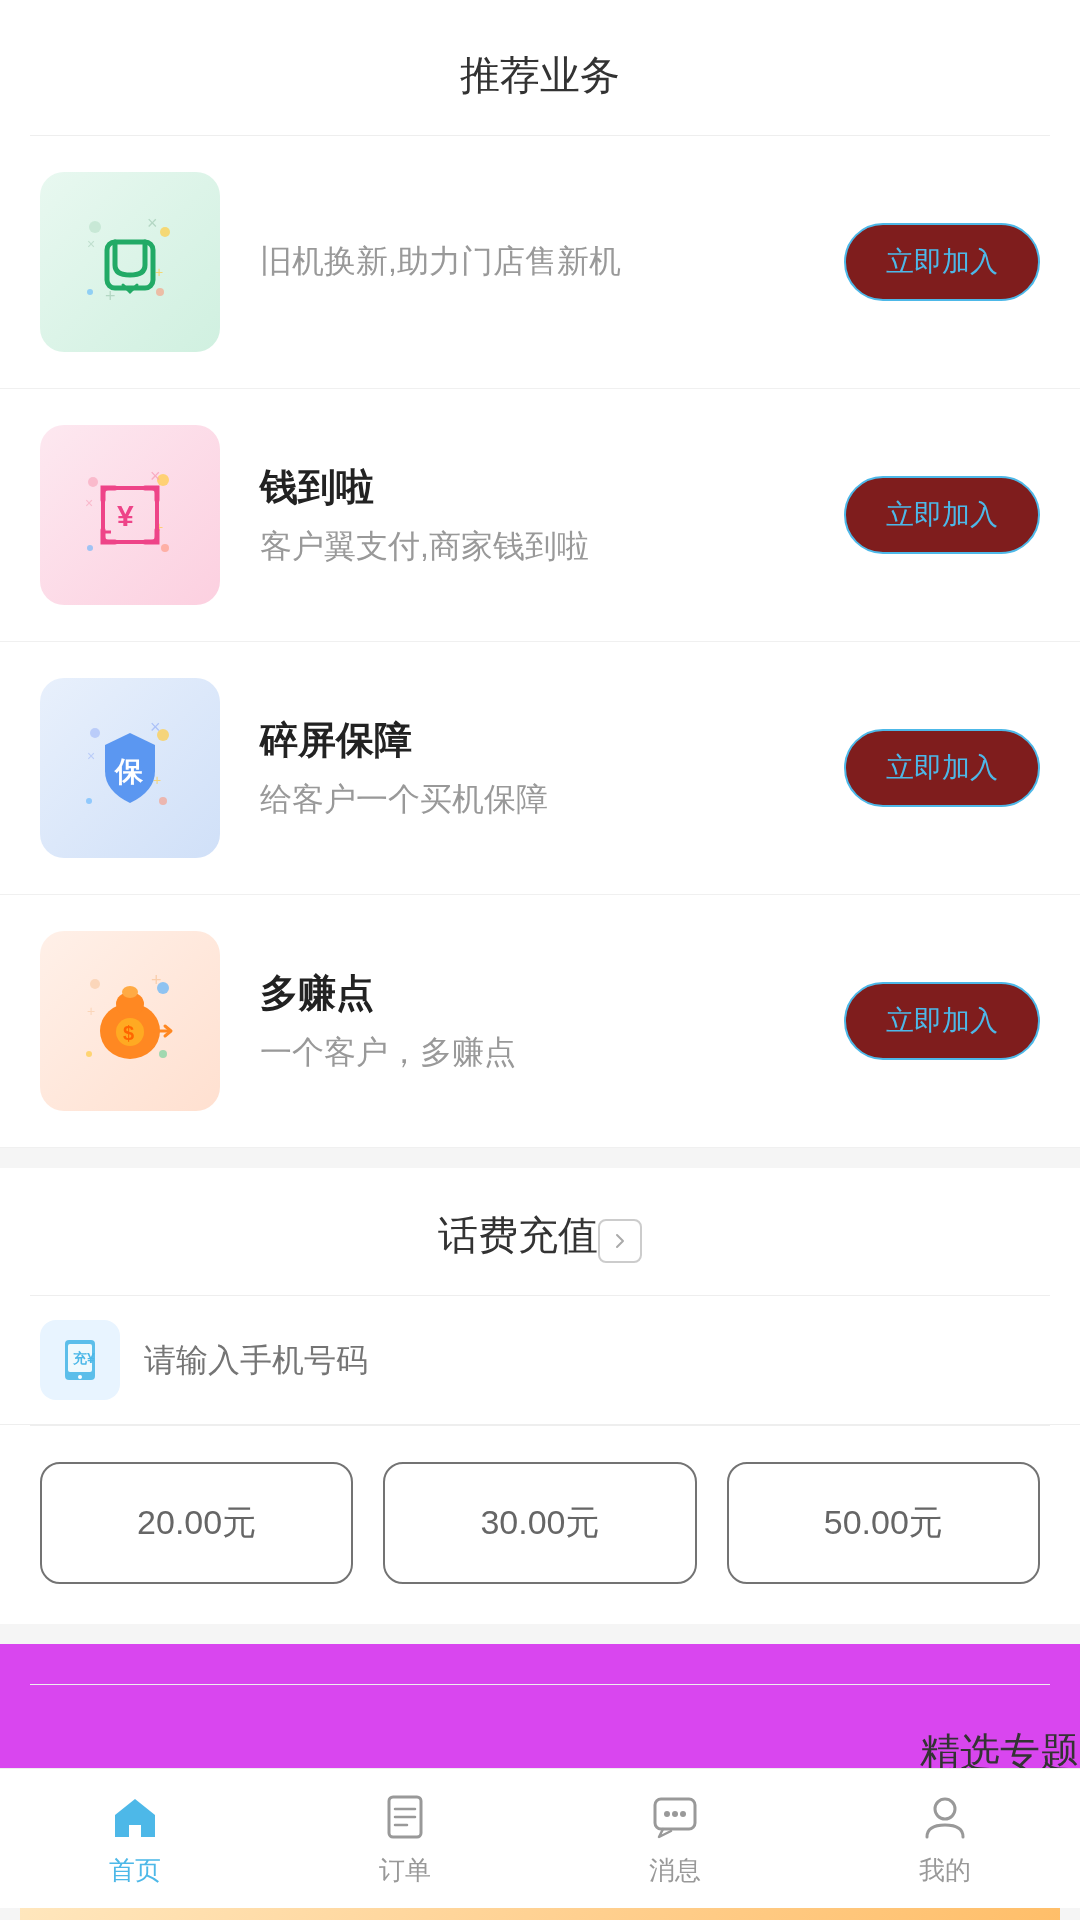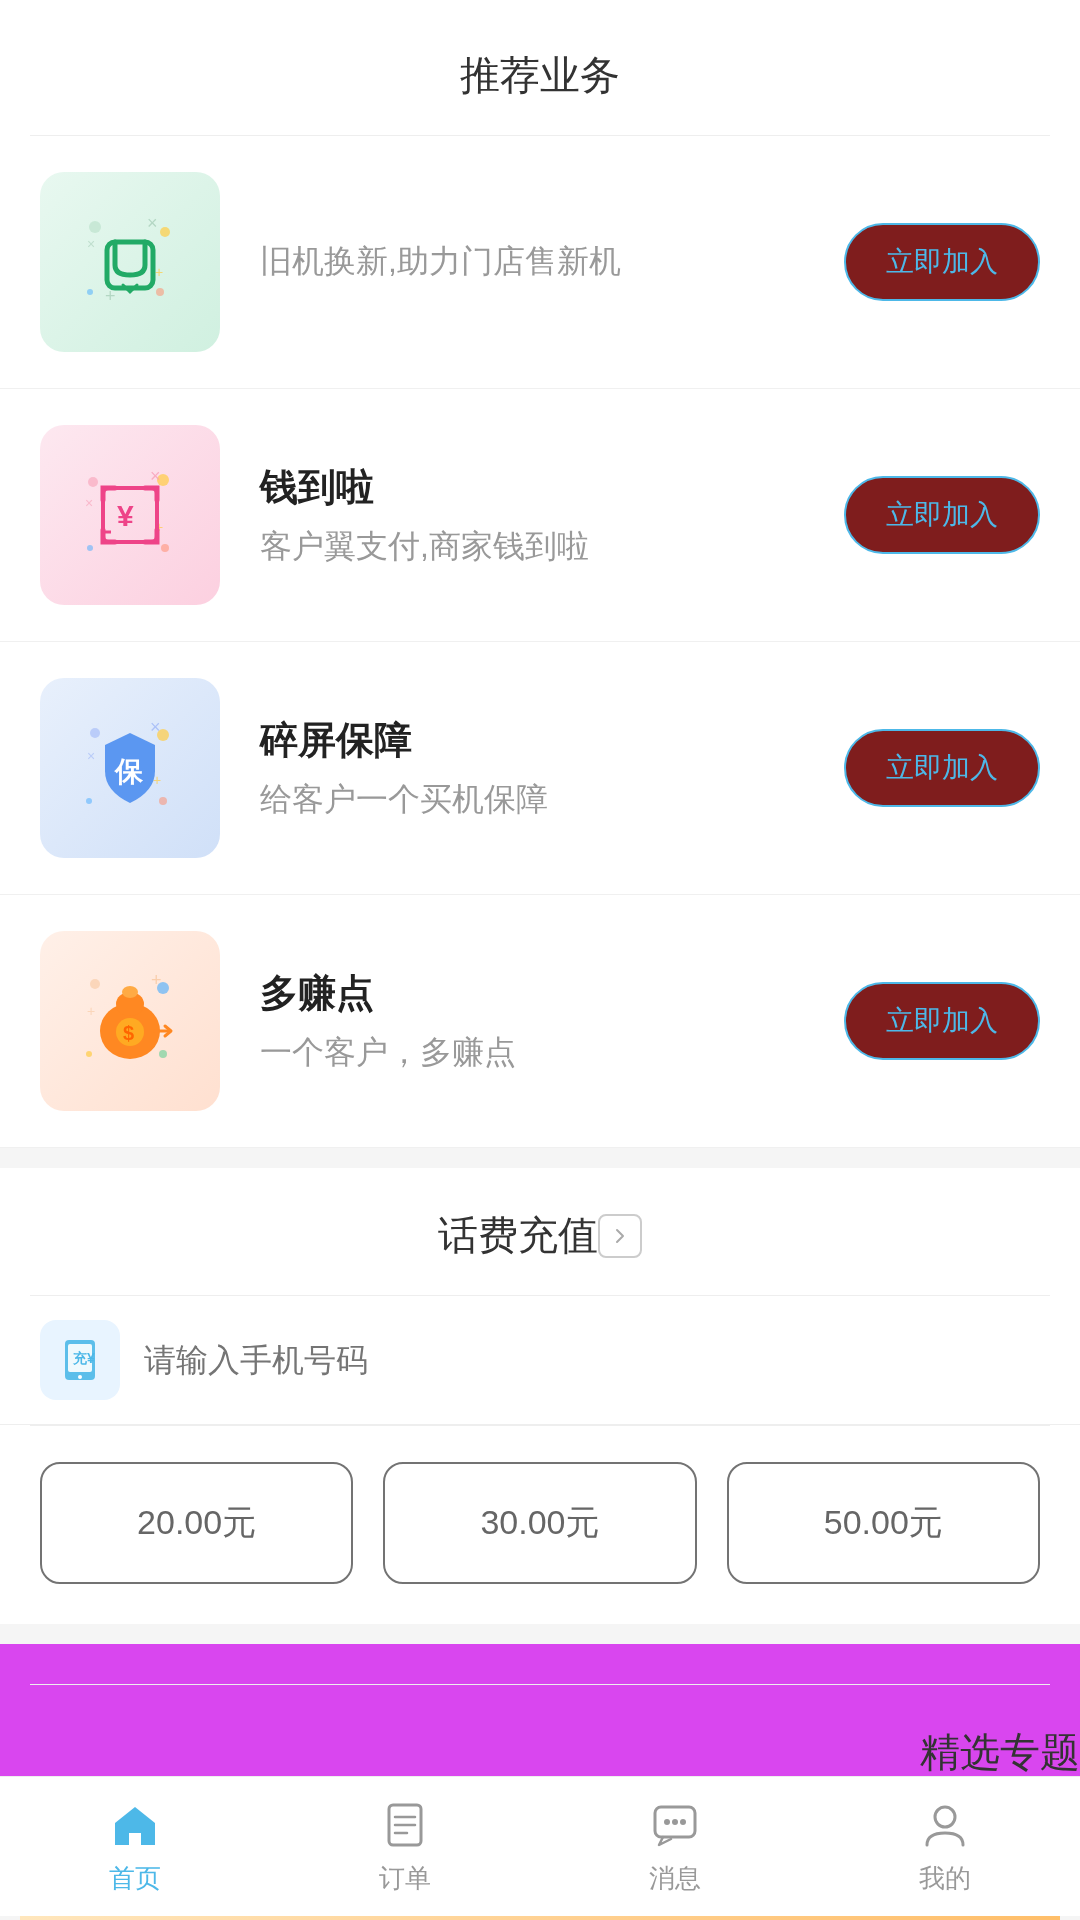--- a/index.html
+++ b/index.html
@@ -93,21 +93,21 @@
     }
 
     
     .recharge-section {
       background: #fff;
       padding-bottom: 0;
     }
 
     .section-header {
       display: flex;
-      align-items: center;
+      align-items: flex-end;
       justify-content: center;
       padding: 40px 0 32px;
     }
 
     .section-title {
       font-size: 40px;
       color: #333;
       font-weight: 400;
     }
 
@@ -195,21 +195,21 @@
 
     .featured-card {
       flex: 1;
       background: linear-gradient(135deg, #ffecd2, #fcb69f);
       border-radius: 0;
     }
 
     
     .bottom-nav {
       position: fixed;
-      bottom: 4px;
+      bottom: 12px;
       left: 0;
       width: 1080px;
       height: 140px;
       background: #fff;
       border-top: 1px solid #eee;
       display: flex;
       align-items: center;
     }
 
     .nav-item {

